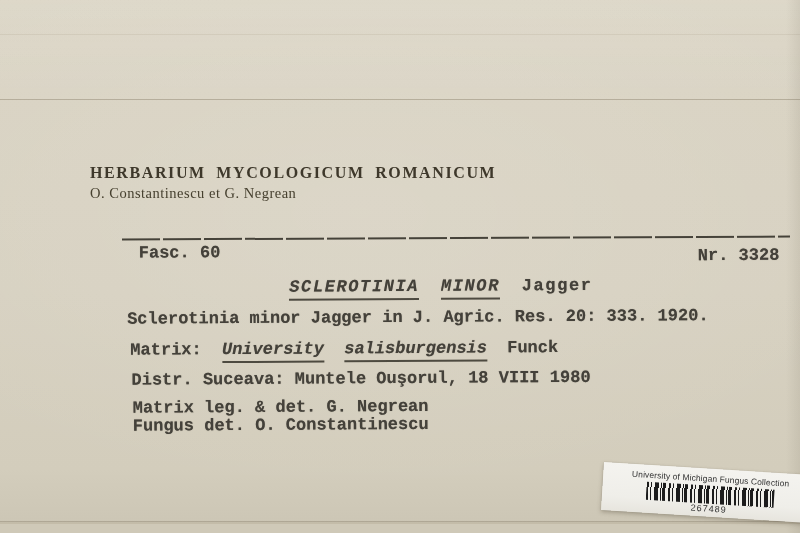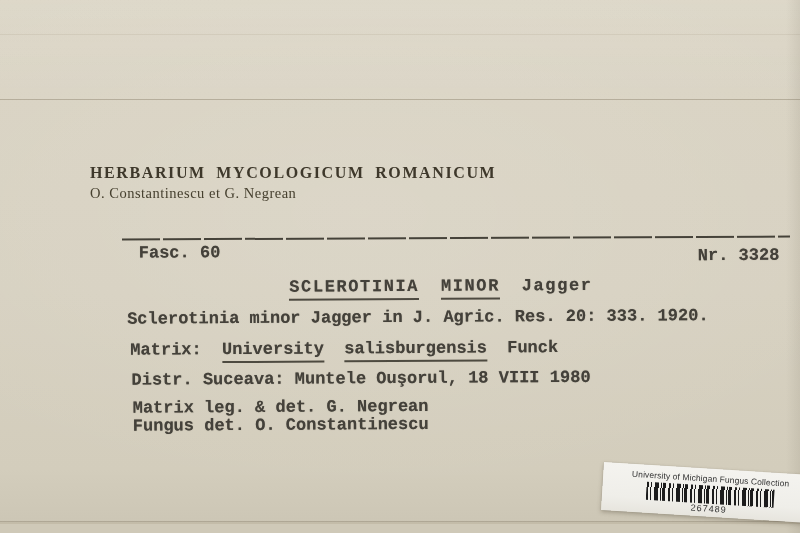--- a/index.html
+++ b/index.html
@@ -42,21 +42,21 @@
     background:repeating-linear-gradient(90deg,#454239 0 38px,rgba(69,66,57,0) 38px 41px);
     transform:rotate(-0.25deg);}
   .l-fasc{left:128px;top:242px;margin-left:11px;}
   .l-nr{left:698px;top:248px;}
   .l-title{left:90px;right:0;text-align:center;top:277px;letter-spacing:1.6px;}
   .l-cit{left:127px;top:308px;}
   .l-matrix{left:130px;top:339px;}
   .l-distr{left:131px;top:369px;}
   .l-leg{left:132px;top:397px;}
   .l-det{left:132px;top:415px;}
-  .u{border-bottom:2px solid rgba(62,59,50,0.9);padding-bottom:1px;}
+  .u{border-bottom:2px solid rgba(62,59,50,0.9);padding-bottom:1px;font-style:italic;}
   .w{display:inline-block;margin-right:10px;}
   .w:last-child{margin-right:8px;}
 
   
   .sticker{position:absolute;left:604px;top:462px;width:215px;height:48px;
     background:linear-gradient(180deg,#f4f3ef 0%,#efeee9 70%,#e7e5de 100%);
     transform:rotate(3.6deg);transform-origin:left top;
     box-shadow:0 2px 4px rgba(80,72,55,0.35), 0 0 1px rgba(80,72,55,0.4);
     text-align:center;color:#2b2b2b;}
   .sticker-inst{font-size:8.5px;letter-spacing:0.1px;margin-top:5px;

